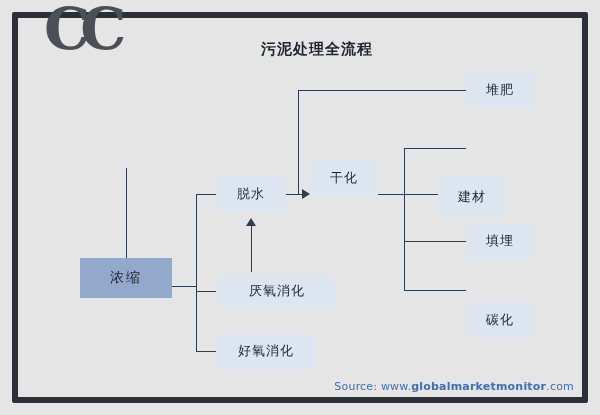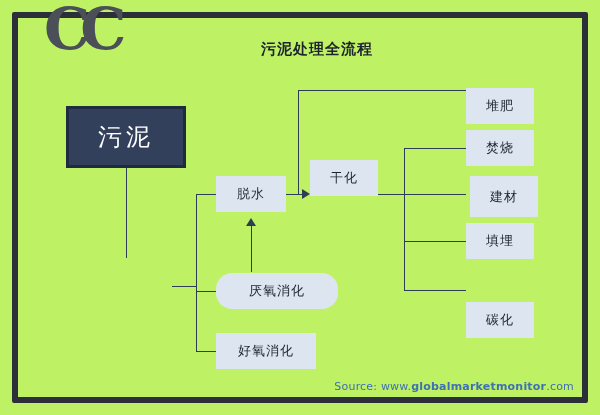--- a/index.html
+++ b/index.html
@@ -4,21 +4,21 @@
 <style>
   html, body {
     margin: 0;
     padding: 0;
     background: #ffffff;
   }
   #canvas {
     position: relative;
     width: 600px;
     height: 415px;
-    background: #bef264;
+    background: #e5e5e5;
     font-family: "DejaVu Sans", "Liberation Sans", sans-serif;
     overflow: hidden;
   }
   
   .frame {
     position: absolute;
     left: 12px;
     top: 12px;
     width: 576px;
     height: 391px;
@@ -151,50 +151,47 @@
 
   <div class="ln h" style="left:378px; top:194px; width:26px;"></div>
 
   <div class="ln v" style="left:404px; top:148px; height:142px;"></div>
 
   <div class="ln h" style="left:404px; top:148px; width:62px;"></div>
   <div class="ln h" style="left:404px; top:194px; width:62px;"></div>
   <div class="ln h" style="left:404px; top:241px; width:62px;"></div>
   <div class="ln h" style="left:404px; top:290px; width:62px;"></div>
 
-  <div class="node dark" style="left:66px; top:106px; width:120px; height:62px;">
-    <span>污泥</span>
-  </div>
-
+
+  <div class="node mid" style="left:80px; top:258px; width:92px; height:40px;">
+    <span>浓缩</span>
+  </div>
 
   <div class="node light" style="left:216px; top:176px; width:70px; height:36px;">
     <span>脱水</span>
   </div>
 
   <div class="node light" style="left:216px; top:273px; width:122px; height:36px;border-radius:16px;">
     <span>厌氧消化</span>
   </div>
 
   <div class="node light" style="left:216px; top:333px; width:100px; height:36px;">
     <span>好氧消化</span>
   </div>
 
   <div class="node light" style="left:310px; top:160px; width:68px; height:36px;">
     <span>干化</span>
   </div>
 
-  <div class="node light" style="left:466px; top:88px; width:68px; height:36px;">
+  <div class="node light" style="left:466px; top:72px; width:68px; height:36px;">
     <span>堆肥</span>
   </div>
 
-  <div class="node light" style="left:466px; top:130px; width:68px; height:36px;">
-    <span>焚烧</span>
-  </div>
-
-  <div class="node light" style="left:470px; top:176px; width:68px; height:41px;">
+
+  <div class="node light" style="left:438px; top:176px; width:68px; height:41px;">
     <span>建材</span>
   </div>
 
   <div class="node light" style="left:466px; top:223px; width:68px; height:36px;">
     <span>填埋</span>
   </div>
 
   <div class="node light" style="left:466px; top:272px; width:68px; height:36px;margin-top:30px;">
     <span>碳化</span>
   </div>

